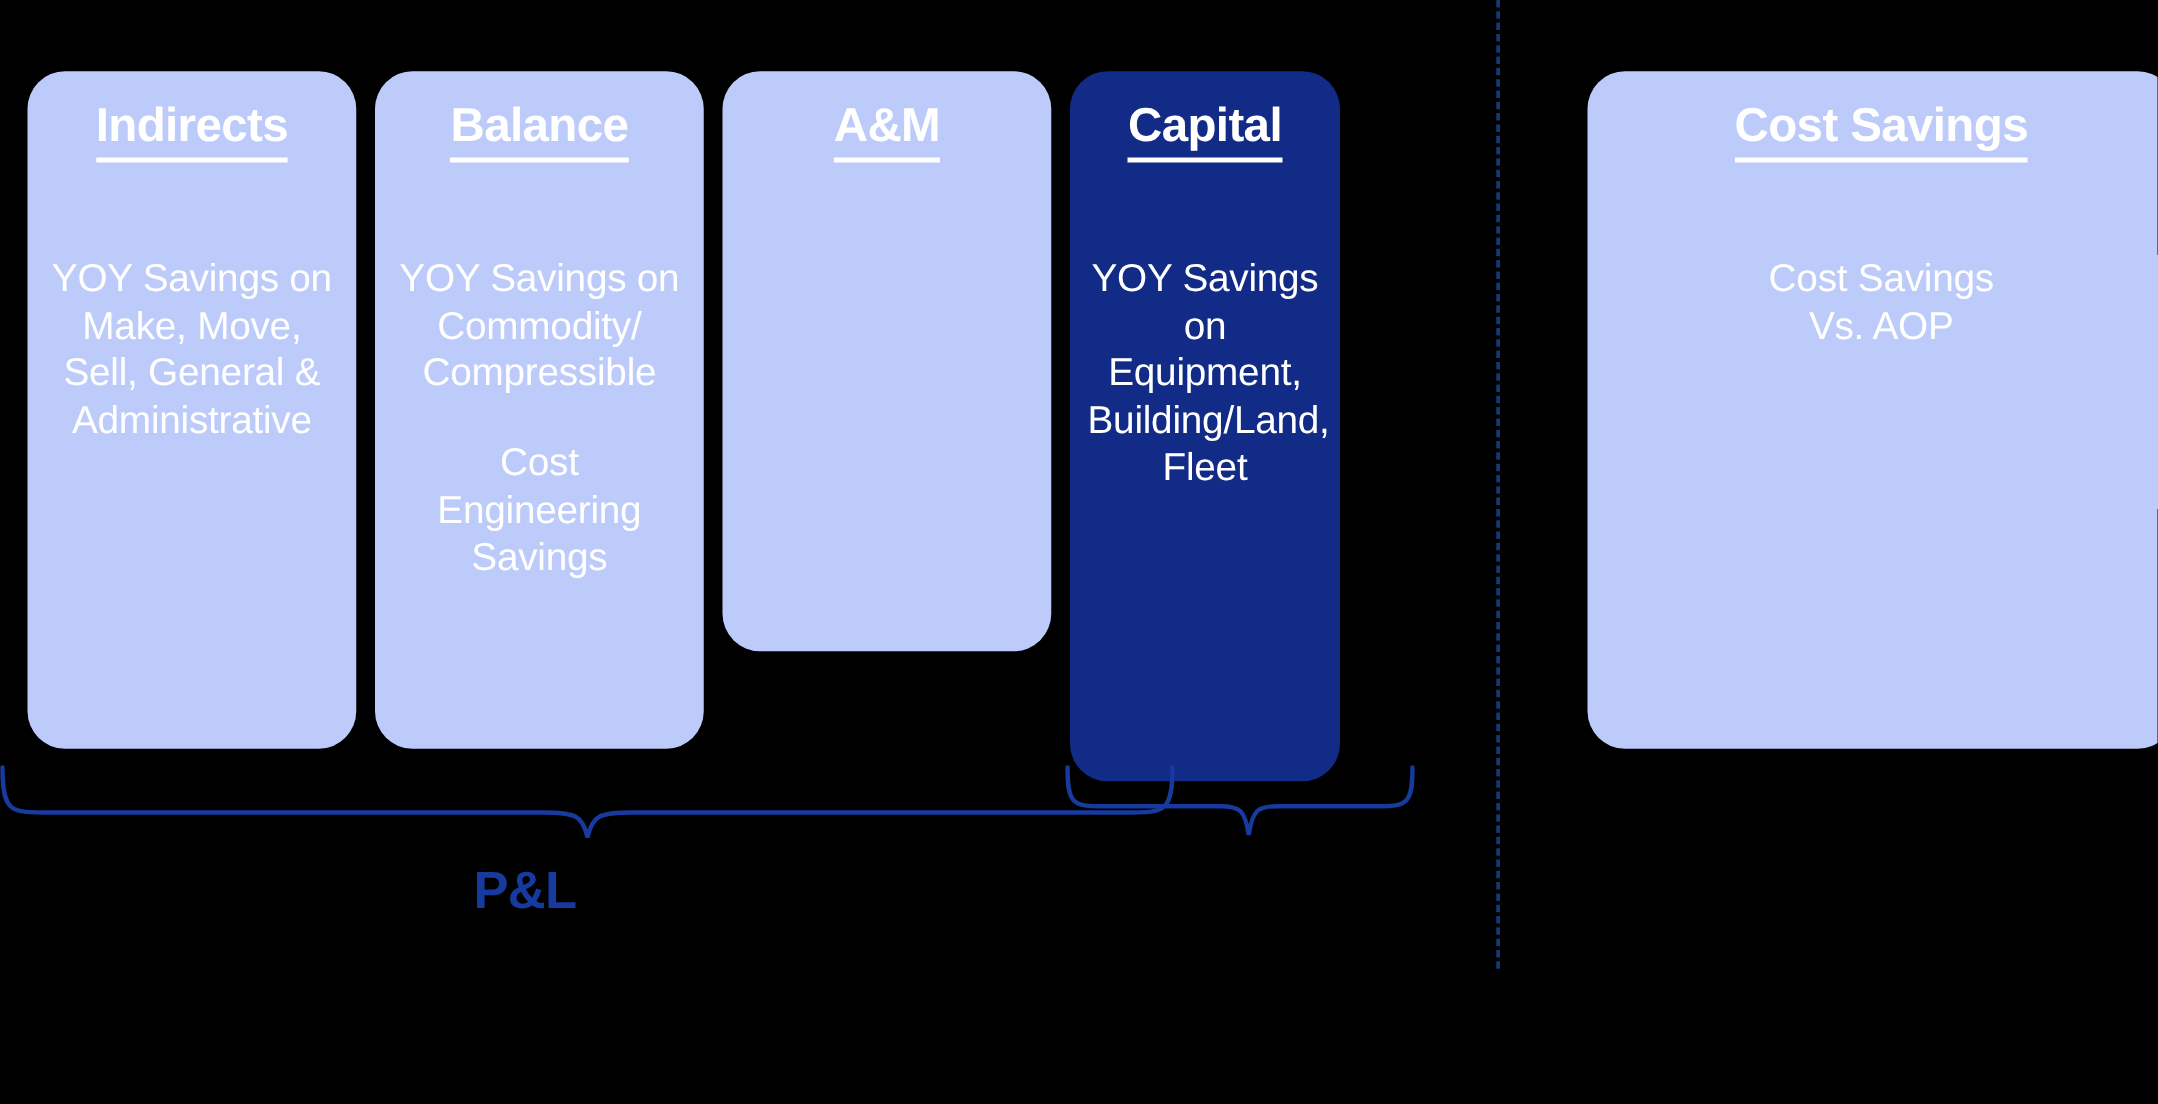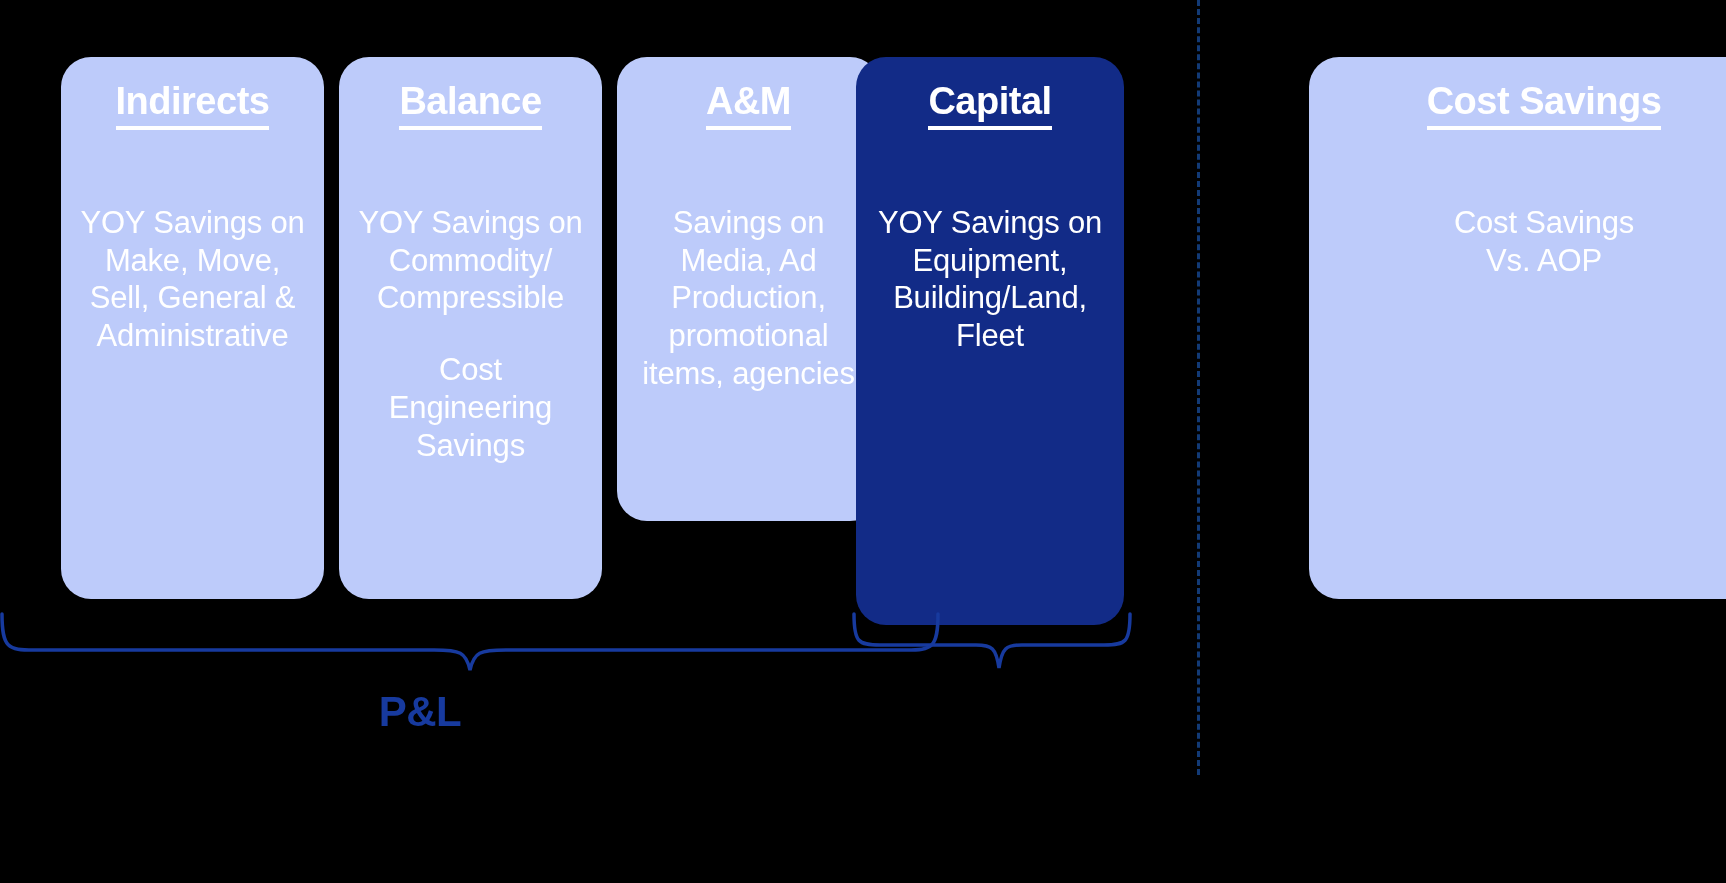--- a/index.html
+++ b/index.html
@@ -24,21 +24,21 @@
 
   
   .card {
     position: absolute;
     box-sizing: border-box;
     border-radius: 30px;
     padding: 24px 14px 0 14px;
     text-align: center;
     overflow: hidden;
   }
-  .card.light { background: #bdcbfa; margin-left: 39px; }
+  .card.light { background: #bdcbfa; }
   .card.dark  { background: #122b87; }
 
   .card-title {
     display: inline-block;
     color: #ffffff;
     font-size: 38px;
     font-weight: 700;
     letter-spacing: -0.5px;
     line-height: 1.1;
     border-bottom: 4px solid #ffffff;
@@ -56,21 +56,21 @@
     white-space: pre-line;
   }
   .card-body.second {
     margin-top: 34px;
   }
 
   
   #card-indirects   { left: 22px;   top: 57px;  width: 263px;  height: 542px; }
   #card-directs     { left: 300px;  top: 57px;  width: 263px;  height: 542px; }
   #card-am          { left: 578px;  top: 57px;  width: 263px;  height: 464px; }
-  #card-capital     { left: 856px;  top: 57px;  width: 268px;  height: 568px; }
+  #card-capital     { left: 856px;  top: 57px;  width: 216px;  height: 568px; }
   #card-costsavings { left: 1270px; top: 57px;  width: 470px;  height: 542px; }
 
   
   #divider {
     position: absolute;
     left: 1197px;
     top: 0;
     width: 0;
     height: 775px;
     border-left: 3px dashed #123a76;
@@ -118,25 +118,20 @@
     <div class="card-body">YOY Savings on
 Commodity/
 Compressible</div>
     <div class="card-body second">Cost
 Engineering
 Savings</div>
   </div>
 
   <div class="card light" id="card-am">
     <div class="card-title">A&amp;M</div>
-    <div class="card-body">Savings on
-Media, Ad
-Production,
-promotional
-items, agencies</div>
   </div>
 
   <div class="card dark" id="card-capital">
     <div class="card-title">Capital</div>
     <div class="card-body">YOY Savings on
 Equipment,
 Building/Land,
 Fleet</div>
   </div>
 

